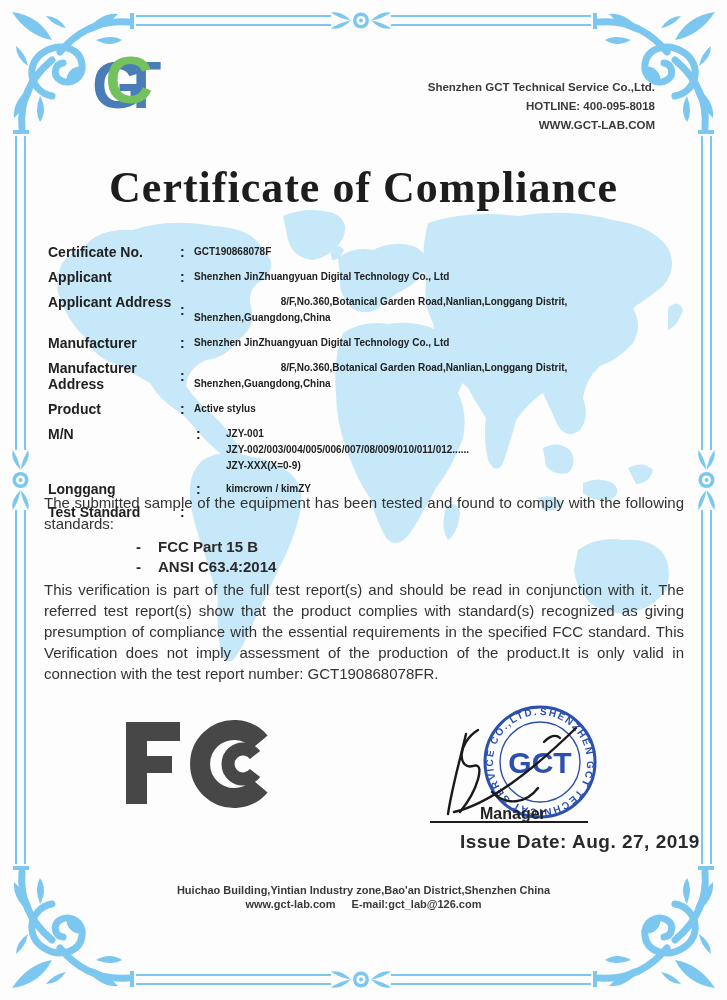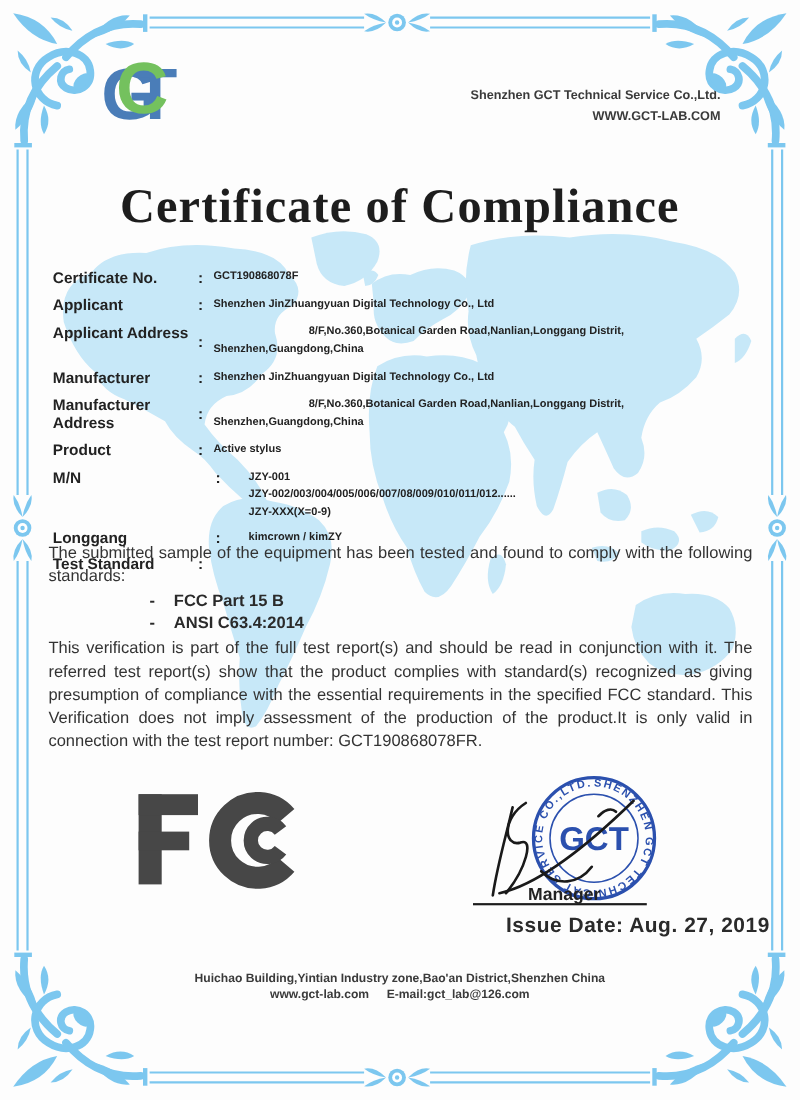--- a/index.html
+++ b/index.html
@@ -131,20 +131,21 @@
   <use href="#medallion" transform="translate(706.5,480) rotate(90)"></use>
 </svg>
 
 <div class="logo">
   <span class="lG">G</span>
   <span class="lC">C</span>
   <span class="lT">T</span>
 </div>
 <div class="head-info">
   <div>Shenzhen GCT Technical Service Co.,Ltd.</div>
+  <div>HOTLINE: 400-095-8018</div>
   <div>WWW.GCT-LAB.COM</div>
 </div>
 
 <div class="title">Certificate of Compliance</div>
 
 <div class="fields">
 
   <div class="frow">
     <div class="flabel">Certificate No.</div>
     <div class="fcolon">:</div>

